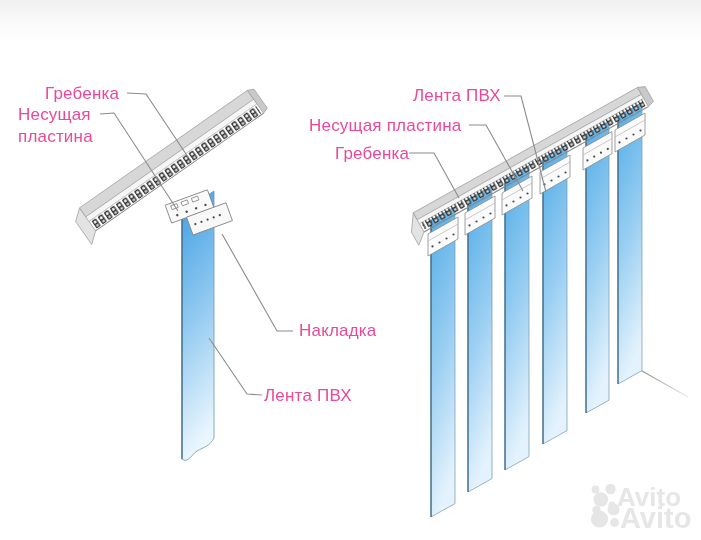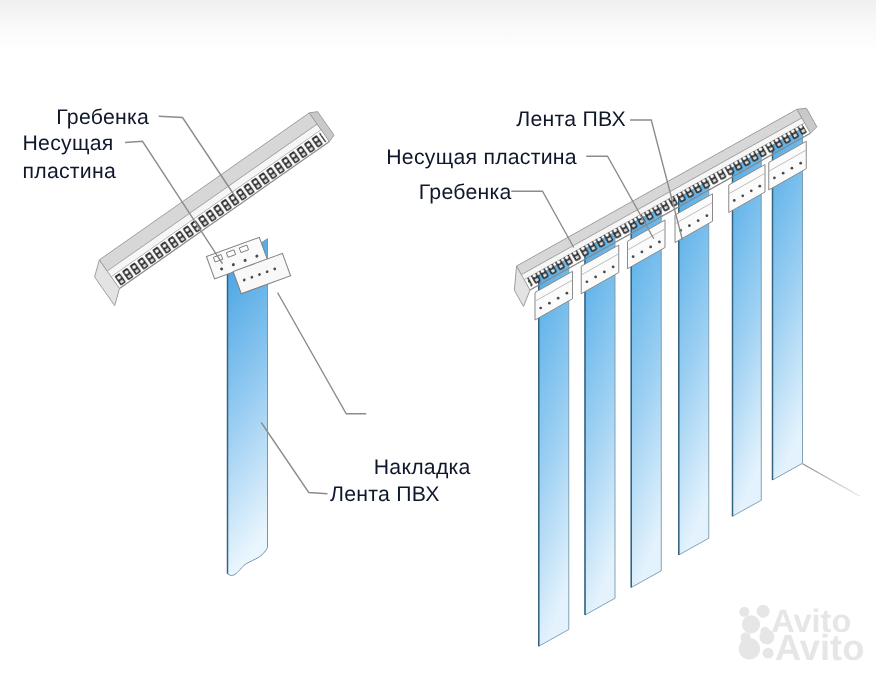--- a/index.html
+++ b/index.html
@@ -5,21 +5,21 @@
   html,body{margin:0;padding:0;background:#fff;}
   .stage{
     position:relative;width:701px;height:540px;overflow:hidden;
     background:#ffffff;
     font-family:"Liberation Sans", sans-serif;
   }
   .topfade{position:absolute;left:0;top:0;width:701px;height:42px;
     background:linear-gradient(180deg,#f0f0f0 0%,#fafafa 55%,#ffffff 100%);}
   svg{position:absolute;left:0;top:0;}
   .lbl{
-    position:absolute;font-size:17px;line-height:1.3;color:#0f172a;
+    position:absolute;font-size:17px;line-height:1.3;color:#ec4899;
     white-space:nowrap;letter-spacing:0.2px;
   }
   .lbl.wrap{white-space:normal;width:92px;}
   .wm-text{font-family:"Liberation Sans", sans-serif;font-weight:bold;}
 </style>
 </head>
 <body>
 
 <div class="stage">
   <div class="topfade"></div>
@@ -222,19 +222,19 @@
         <circle cx="613.5" cy="509.5" r="6"></circle>
         <circle cx="596.5" cy="510" r="4.2"></circle>
         <circle cx="614.5" cy="522.5" r="4.4"></circle>
       </g>
       <text x="620" y="528" font-size="29" class="wm-text">Avito</text>
     </g>
   </svg>
 
   <div class="lbl" style="left:45px;top:83px;">Гребенка</div>
   <div class="lbl wrap" style="left:18px;top:104px;">Несущая пластина</div>
-  <div class="lbl" style="left:299px;top:320px;margin-top:43px;">Накладка</div>
+  <div class="lbl" style="left:299px;top:320px;">Накладка</div>
   <div class="lbl" style="left:264px;top:385px;">Лента ПВХ</div>
 
   <div class="lbl" style="left:413px;top:85px;">Лента ПВХ</div>
   <div class="lbl" style="left:309px;top:115px;">Несущая пластина</div>
   <div class="lbl" style="left:335px;top:143px;">Гребенка</div>
 </div>
 
 </body></html>

